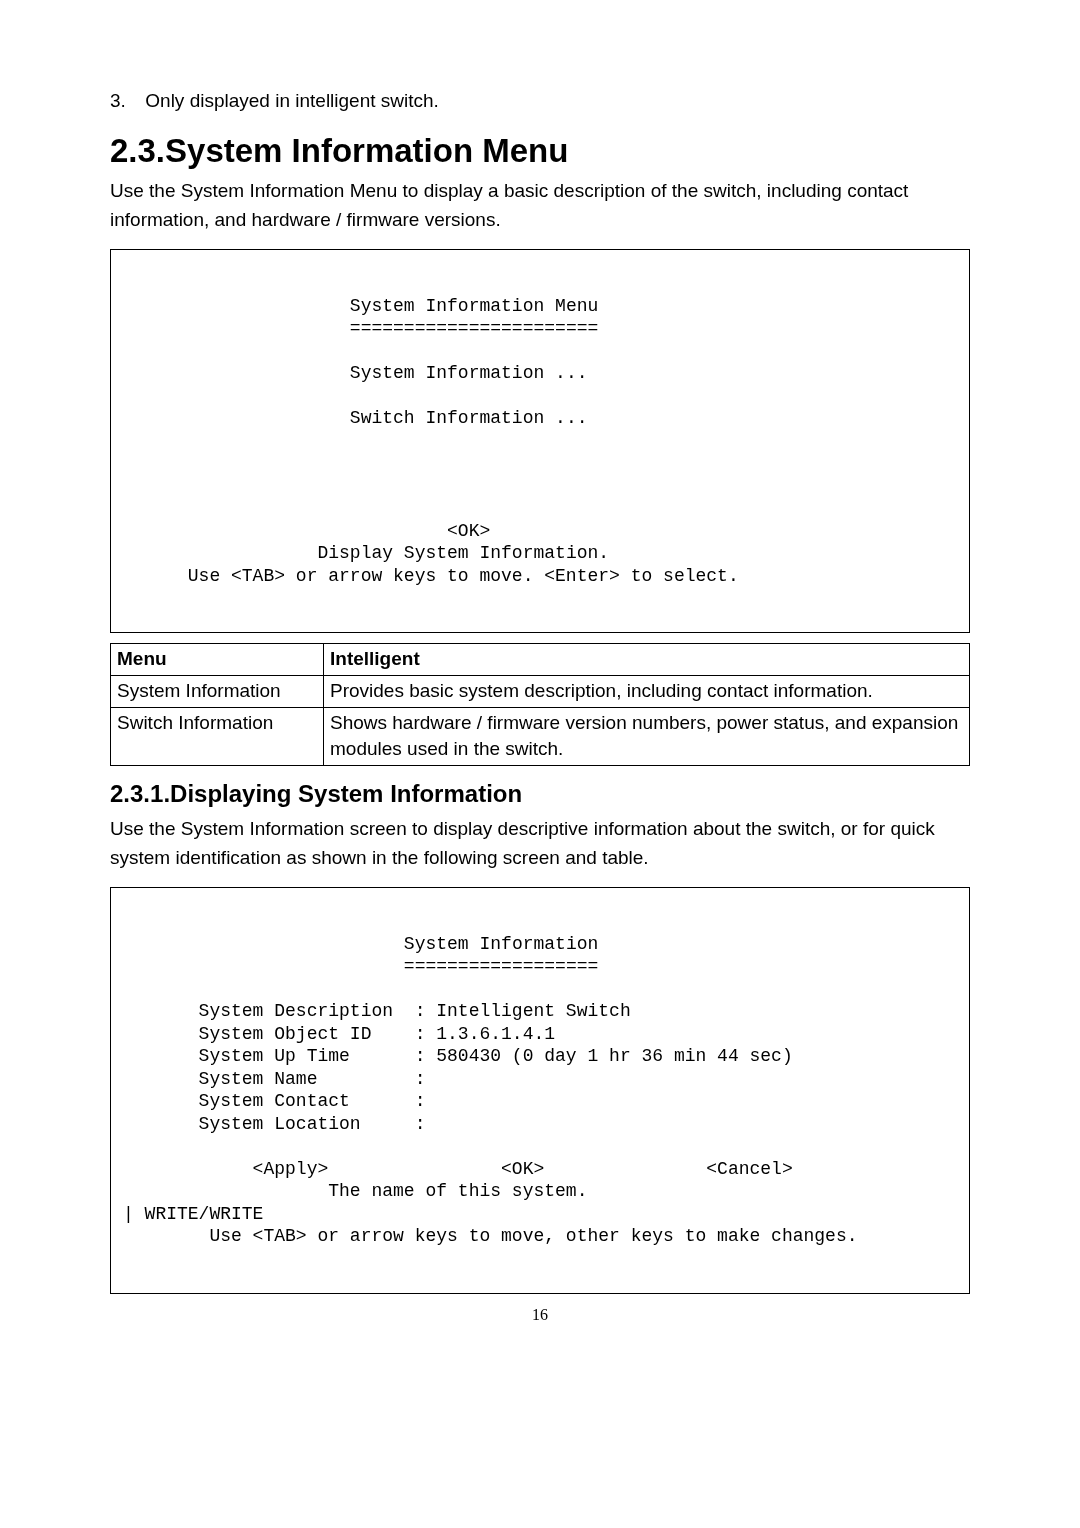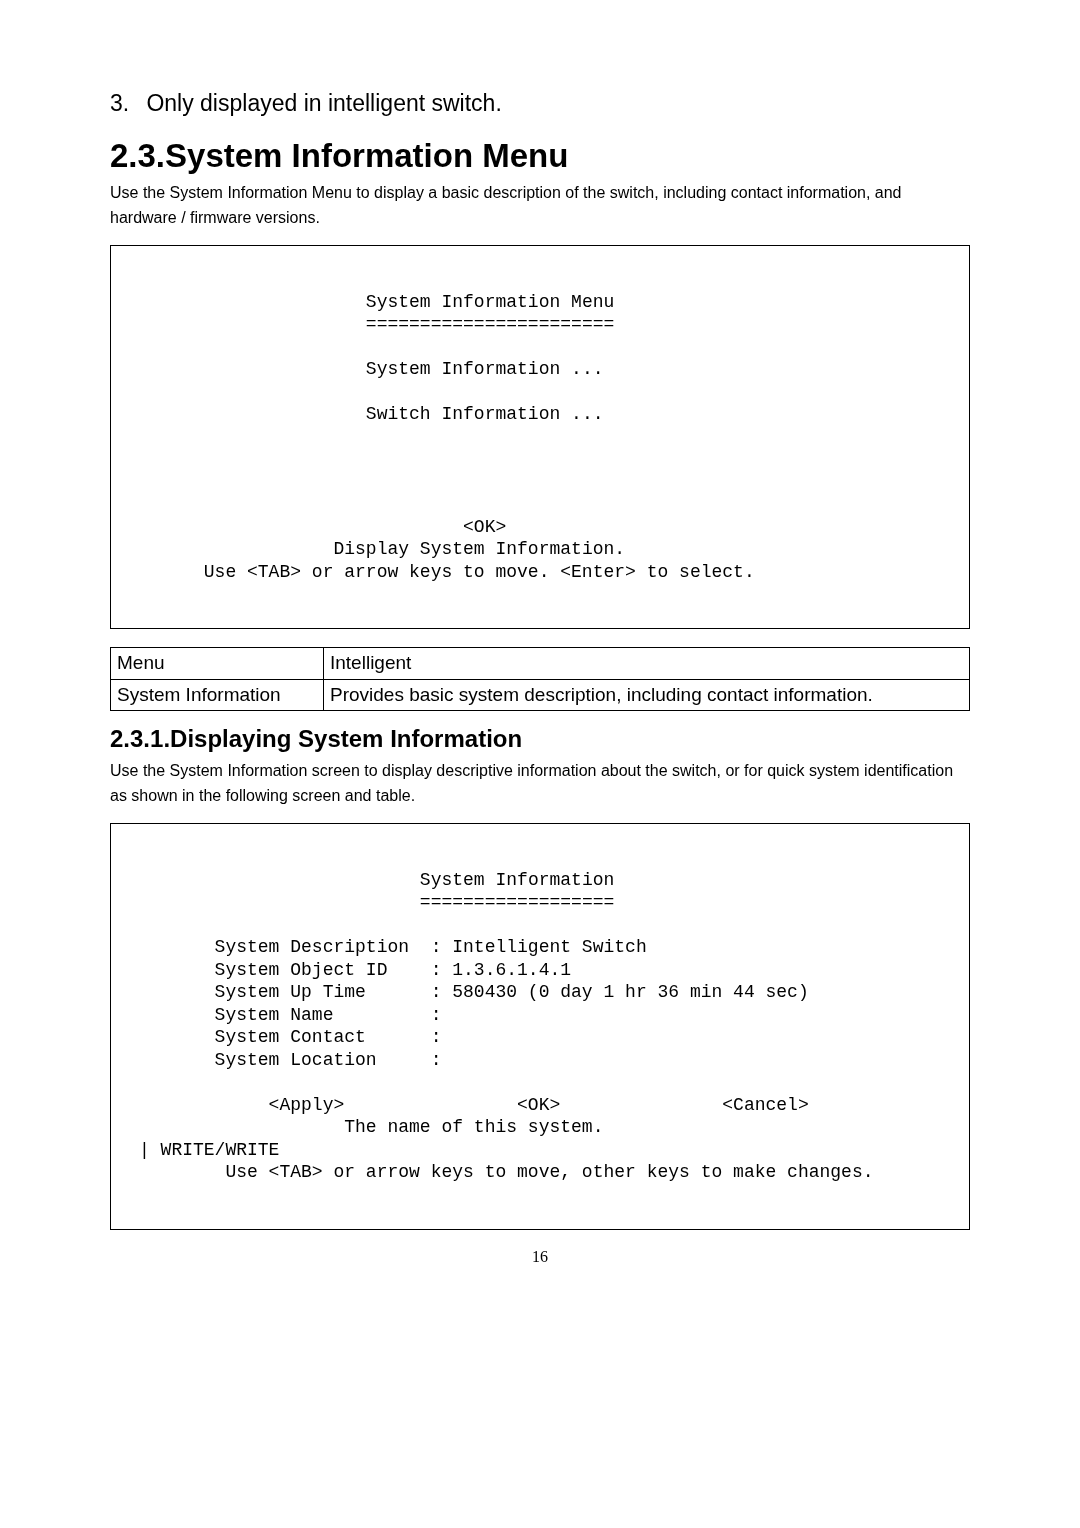--- a/index.html
+++ b/index.html
@@ -5,62 +5,62 @@
   body {
     margin: 0;
     padding: 90px 110px;
     background: #fff;
     font-family: Arial, Helvetica, sans-serif;
     color: #000;
     width: 1080px;
     box-sizing: border-box;
   }
   .ol-item {
-    font-size: 23px;
+    font-size: 19px;
     margin-bottom: 16px;
   }
   .ol-item .num { display:inline-block; width: 30px; }
   h1.section {
     font-size: 33px;
     font-weight: bold;
     margin: 20px 0 6px 0;
   }
   h2.subsection {
     font-size: 24px;
     font-weight: bold;
     margin: 10px 0 6px 0;
   }
   p.body {
-    font-size: 16px;
+    font-size: 19px;
     line-height: 1.55;
     margin: 6px 0 14px 0;
   }
   .term-box {
     border: 1.5px solid #000;
-    padding: 18px 28px;
+    padding: 18px 12px;
     font-family: "Courier New", Courier, monospace;
     font-size: 18px;
     white-space: pre;
     line-height: 1.5;
-    margin: 0 0 18px 0;
+    margin: 0 0 10px 0;
   }
   .desc-table {
     width: 100%;
     border-collapse: collapse;
     margin: 0 0 14px 0;
   }
   .desc-table th, .desc-table td {
     border: 1.5px solid #000;
     padding: 2px 6px;
     font-size: 19px;
     text-align: left;
     vertical-align: top;
     line-height: 1.4;
   }
-  .desc-table th { font-weight: normal; }
+  .desc-table th { font-weight: bold; }
   .col-menu { width: 200px; }
   .page-num {
     text-align: center;
     font-size: 16px;
     margin-top: 12px;
     font-family: "Times New Roman", serif;
   }
   pre.term-pre {
     margin: 0;
     font-family: "Courier New", Courier, monospace;
@@ -100,20 +100,24 @@
 <table class="desc-table">
   <tbody>
       <tr>
     <th class="col-menu">Menu</th>
     <th>Intelligent</th>
   </tr>
   <tr>
     <td>System Information</td>
     <td>Provides basic system description, including contact information.</td>
   </tr>
+  <tr>
+    <td>Switch Information</td>
+    <td>Shows hardware / firmware version numbers, power status, and expansion modules used in the switch.</td>
+  </tr>
 </tbody>
   </table>
 
 <h2 class="subsection">2.3.1.Displaying System Information</h2>
 
 <p class="body">Use the System Information screen to display descriptive information about the switch, or for quick system identification as shown in the following screen and table.</p>
 
 <div class="term-box">
 <pre class="term-pre">                          <span>System Information</span>
                           <span>==================</span>

